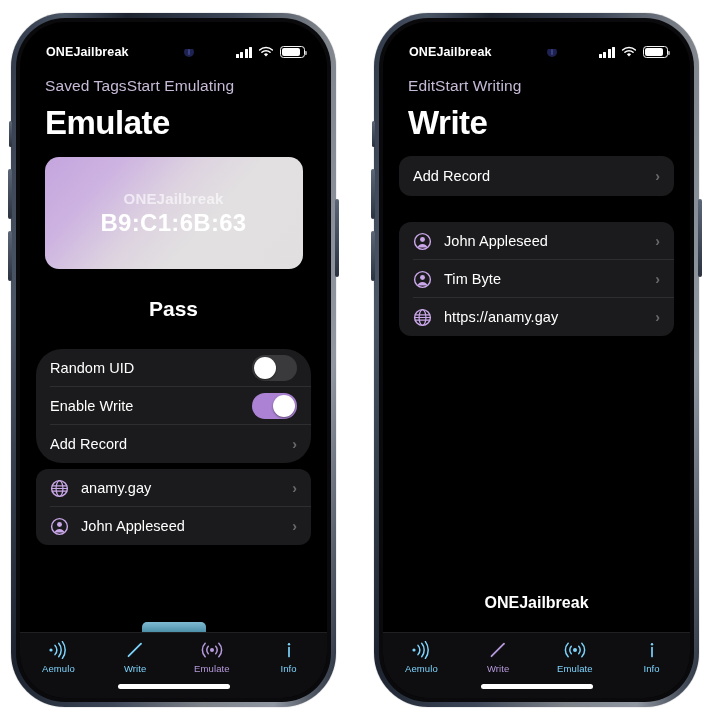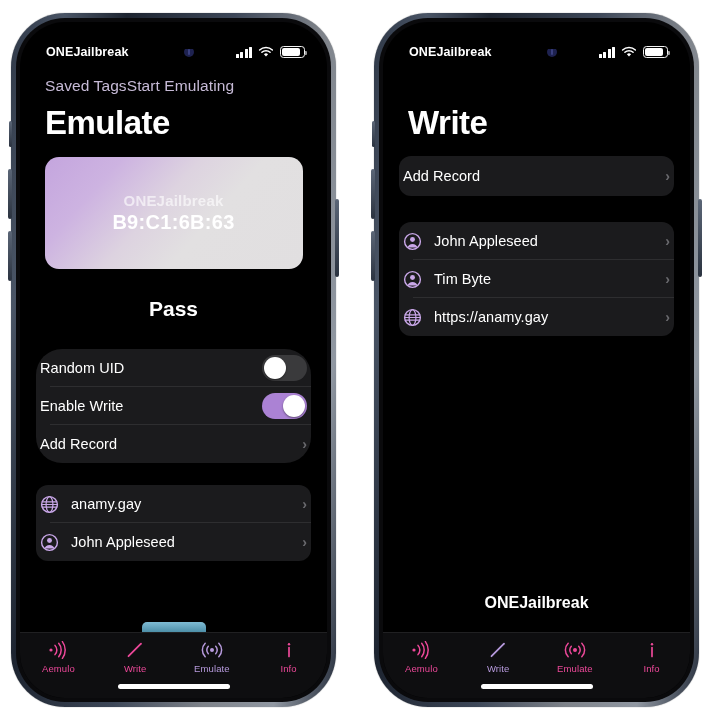--- a/index.html
+++ b/index.html
@@ -162,21 +162,21 @@
     gap: 2px;
   }
   .tagcard-brand {
     color: rgba(255,255,255,.62);
     font-size: 15px;
     font-weight: 600;
     letter-spacing: .2px;
   }
   .tagcard-uid {
     color: #ffffff;
-    font-size: 20px;
+    font-size: 24px;
     font-weight: bold;
     letter-spacing: .3px;
   }
 
   
   .pass-heading {
     margin-top: 28px;
     text-align: center;
     color: #ffffff;
     font-size: 21px;
@@ -211,21 +211,21 @@
 
   
   .group {
     background: #1b1b1d;
     border-radius: 12px;
     overflow: hidden;
   }
   .row {
     display: flex; align-items: center;
     height: 38px;
-    padding: 0 4px;
+    padding: 0 14px;
     position: relative;
     cursor: pointer;
   }
   .row-label {
     color: #ffffff;
     font-size: 14.5px;
     letter-spacing: .05px;
   }
   .row-sep {
     position: absolute; left: 14px; right: 0; bottom: 0;
@@ -294,21 +294,21 @@
     border-top: 1px solid rgba(255,255,255,.08);
     display: flex;
     padding-top: 8px;
     z-index: 25;
   }
   .tab {
     flex: 1;
     display: flex; flex-direction: column;
     align-items: center; gap: 4px;
     cursor: pointer;
-    color: #ec4899;
+    color: #7dd3fc;
   }
   .tab.active { color: #b79add; }
   .tab svg { display: block; }
   .tab-label {
     font-size: 9.5px;
     letter-spacing: .1px;
   }
 
   
   .home-ind {
@@ -387,21 +387,21 @@
                 <span class="knob"></span>
               </span>
               <span class="row-sep"></span>
             </div>
             <div class="row">
               <span class="row-label">Add Record</span>
               <span class="chev">›</span>
             </div>
           </div>
 
-          <div class="group" style="margin-top:22px;">
+          <div class="group" style="margin-top:6px;">
             <div class="row">
               <svg class="icon-lead" viewBox="0 0 20 20">
                 <circle cx="10" cy="10" r="8.3" fill="none" stroke="#c9a7e8" stroke-width="1.5"></circle>
                 <ellipse cx="10" cy="10" rx="3.6" ry="8.3" fill="none" stroke="#c9a7e8" stroke-width="1.3"></ellipse>
                 <path d="M1.9 7.2h16.2M1.9 12.8h16.2M1.7 10h16.6" stroke="#c9a7e8" stroke-width="1.3"></path>
               </svg>
               <span class="row-label">anamy.gay</span>
               <span class="chev">›</span>
               <span class="row-sep"></span>
             </div>
@@ -482,20 +482,24 @@
               <path d="M8 10.6 5.9 8.3a3 3 0 0 1 4.2 0z" fill="#fff"></path>
               <path d="M3.9 6.3a6 6 0 0 1 8.2 0" stroke="#fff" stroke-width="1.5" fill="none" stroke-linecap="round"></path>
               <path d="M1.6 4.0a9.3 9.3 0 0 1 12.8 0" stroke="#fff" stroke-width="1.5" fill="none" stroke-linecap="round"></path>
             </svg>
             <span class="sb-batt">
                 <span></span>
               </span>
           </span>
         </div>
 
+        <div class="navlinks">
+          <span class="navlink">Edit</span>
+          <span class="navlink">Start Writing</span>
+        </div>
 
         <div class="bigtitle">Write</div>
 
         <div class="content">
 
           <div class="group" style="margin-top:8px;">
             <div class="row" style="height:40px;">
               <span class="row-label">Add Record</span>
               <span class="chev">›</span>
             </div>

